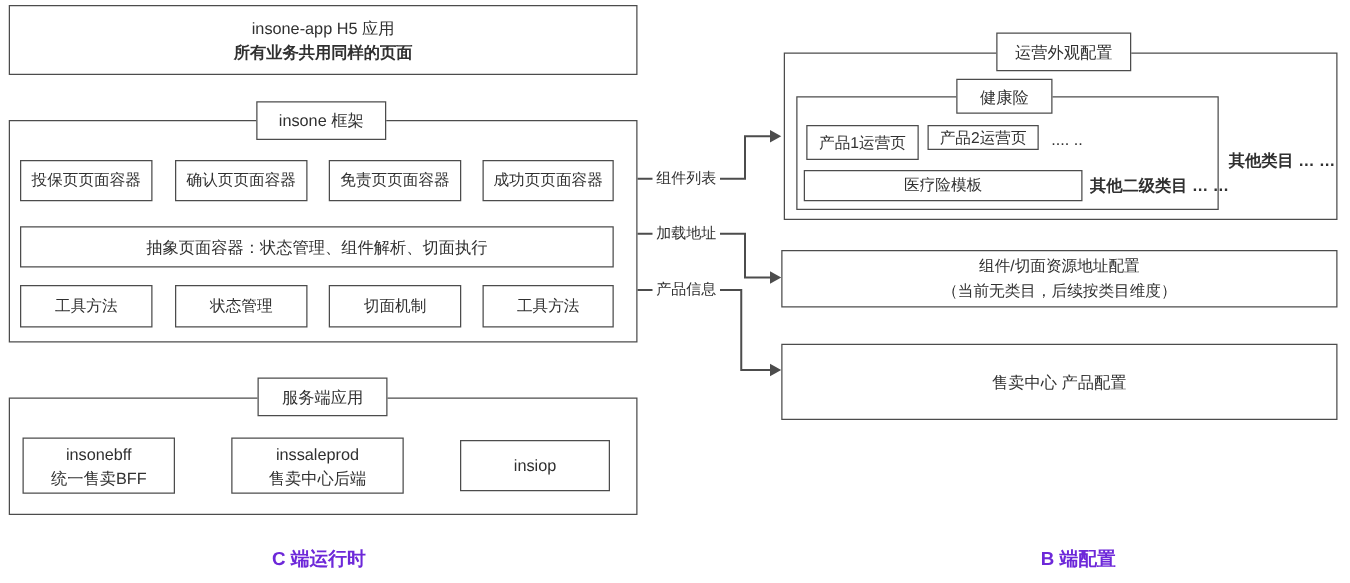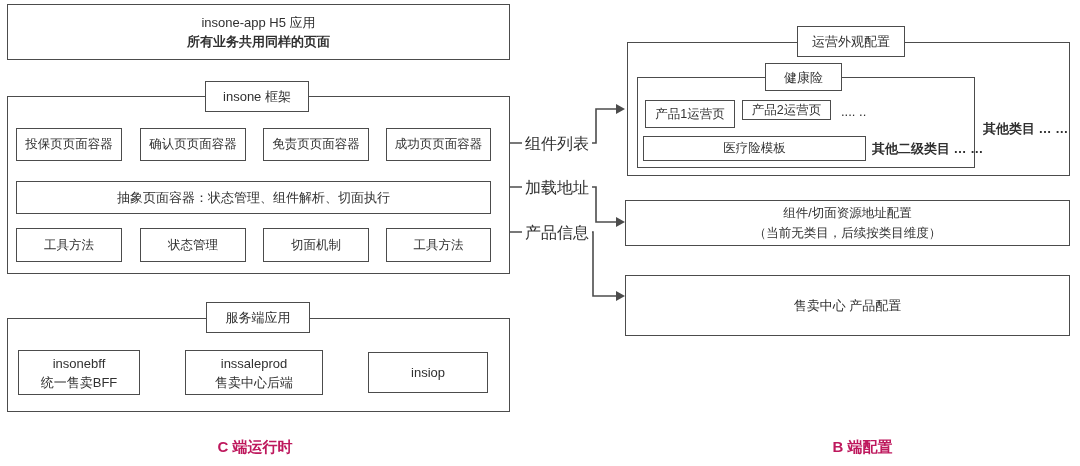--- a/index.html
+++ b/index.html
@@ -29,31 +29,31 @@
   .bold{font-weight:bold;}
   .floating-text{
     position:absolute;
     font-size:13px;
     font-weight:bold;
     white-space:nowrap;
     z-index:2;
   }
   .conn-label{
     position:absolute;
-    font-size:16px;
+    font-size:12px;
     background:#ffffff;
     padding:0 3px;
     z-index:2;
     white-space:nowrap;
   }
   .caption{
     position:absolute;
     font-size:15px;
     font-weight:bold;
-    color:#be185d;
+    color:#6d28d9;
     text-align:center;
     z-index:2;
     white-space:nowrap;
   }
   svg.connectors{position:absolute;left:0;top:0;z-index:1;}
   .small{font-size:12.5px;}
 </style>
 </head>
 <body>
 

